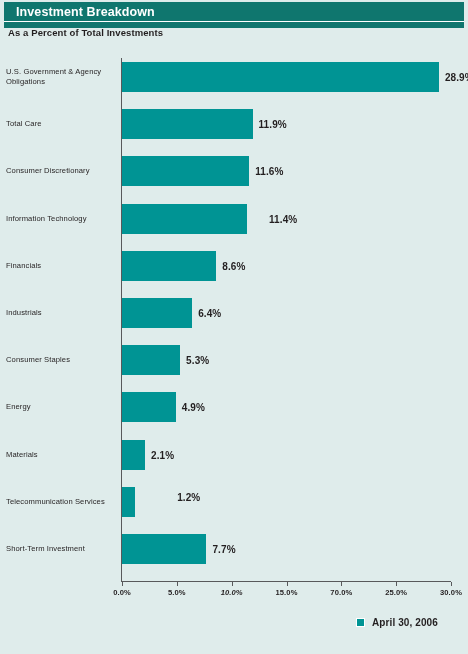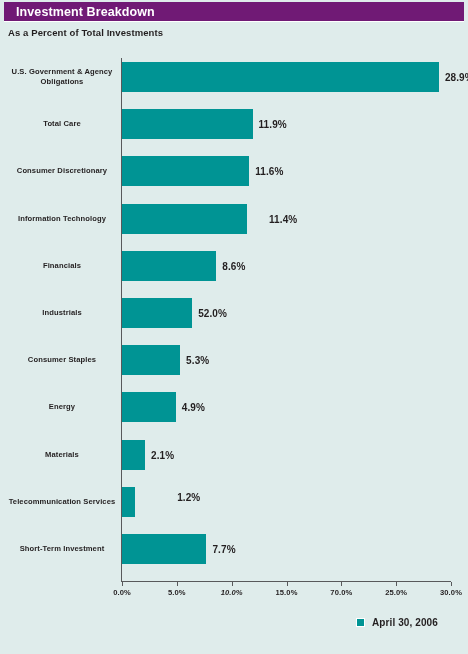--- a/index.html
+++ b/index.html
@@ -17,22 +17,22 @@
     height: 654px;
     background: #dfeceb;
     overflow: hidden;
   }
   
   #header-bar {
     position: absolute;
     left: 4px;
     top: 2px;
     width: 460px;
-    height: 19px;
-    background: #701a75;
+    height: 26px;
+    background: #0f766e;
   }
   #header-title {
     position: absolute;
     left: 12px;
     top: 3px;
     font-size: 12.5px;
     font-weight: bold;
     color: #ffffff;
     letter-spacing: 0.1px;
     white-space: nowrap;
@@ -59,23 +59,23 @@
   #plot {
     position: absolute;
     left: 0;
     top: 0;
     width: 468px;
     height: 654px;
   }
   .cat-label {
     position: absolute;
     right: 350px;       
-    text-align: center;
+    text-align: left;
     font-size: 7.6px;
-    font-weight: bold;
+    font-weight: normal;
     color: #231f20;
     line-height: 10px;
     letter-spacing: 0.1px;
     width: 112px;
   }
   .bar {
     position: absolute;
     background: #009494;
   }
   .bar-value {
@@ -178,21 +178,21 @@
       <div class="bar-value" style="left: 253px; top: 213.6px; margin-left: 16px;">11.4%</div>
       <div class="cat-label" style="top: 213.6px;">
         <div>Information Technology</div>
       </div>
       <div class="bar" style="left: 122px; top: 250.8px; width: 94.3133px; height: 30px; background: rgb(0, 148, 148);"></div>
       <div class="bar-value" style="left: 222.313px; top: 260.8px;">8.6%</div>
       <div class="cat-label" style="top: 260.8px;">
         <div>Financials</div>
       </div>
       <div class="bar" style="left: 122px; top: 298px; width: 70.1867px; height: 30px; background: rgb(0, 148, 148);"></div>
-      <div class="bar-value" style="left: 198.187px; top: 308px;">52.0%</div>
+      <div class="bar-value" style="left: 198.187px; top: 308px;">6.4%</div>
       <div class="cat-label" style="top: 308px;">
         <div>Industrials</div>
       </div>
       <div class="bar" style="left: 122px; top: 345.2px; width: 58.1233px; height: 30px; background: rgb(0, 148, 148);"></div>
       <div class="bar-value" style="left: 186.123px; top: 355.2px;">5.3%</div>
       <div class="cat-label" style="top: 355.2px;">
         <div>Consumer Staples</div>
       </div>
       <div class="bar" style="left: 122px; top: 392.4px; width: 53.7367px; height: 30px; background: rgb(0, 148, 148);"></div>
       <div class="bar-value" style="left: 181.737px; top: 402.4px;">4.9%</div>

